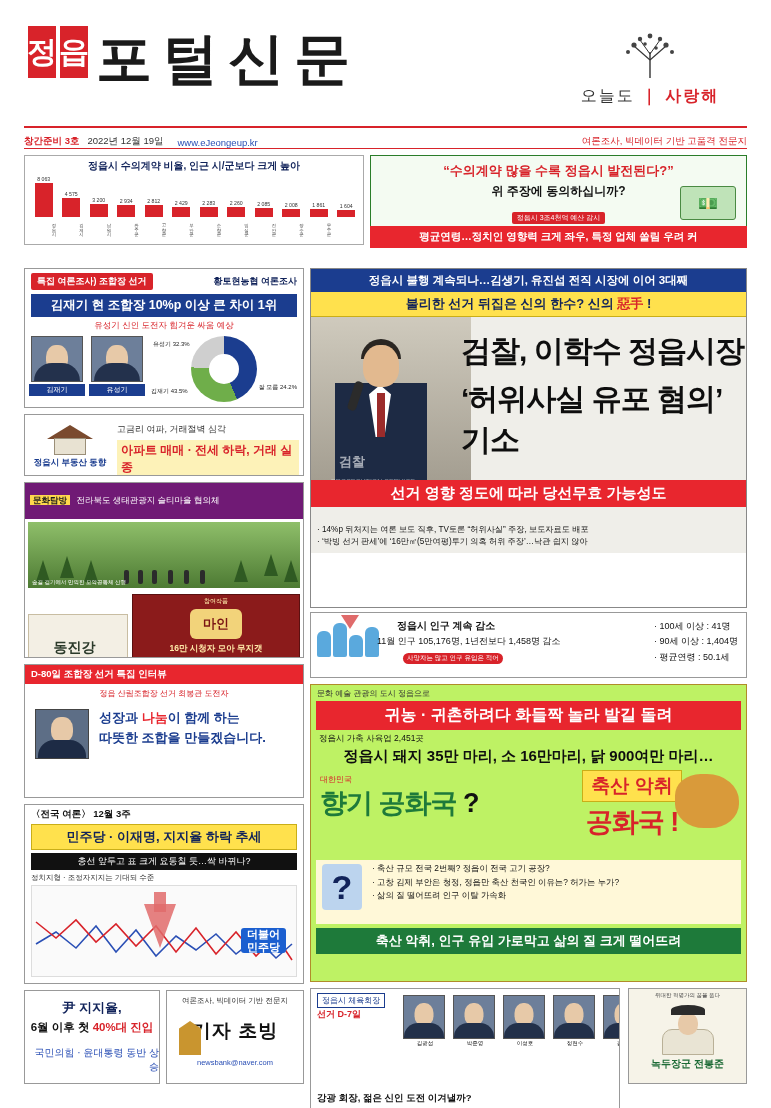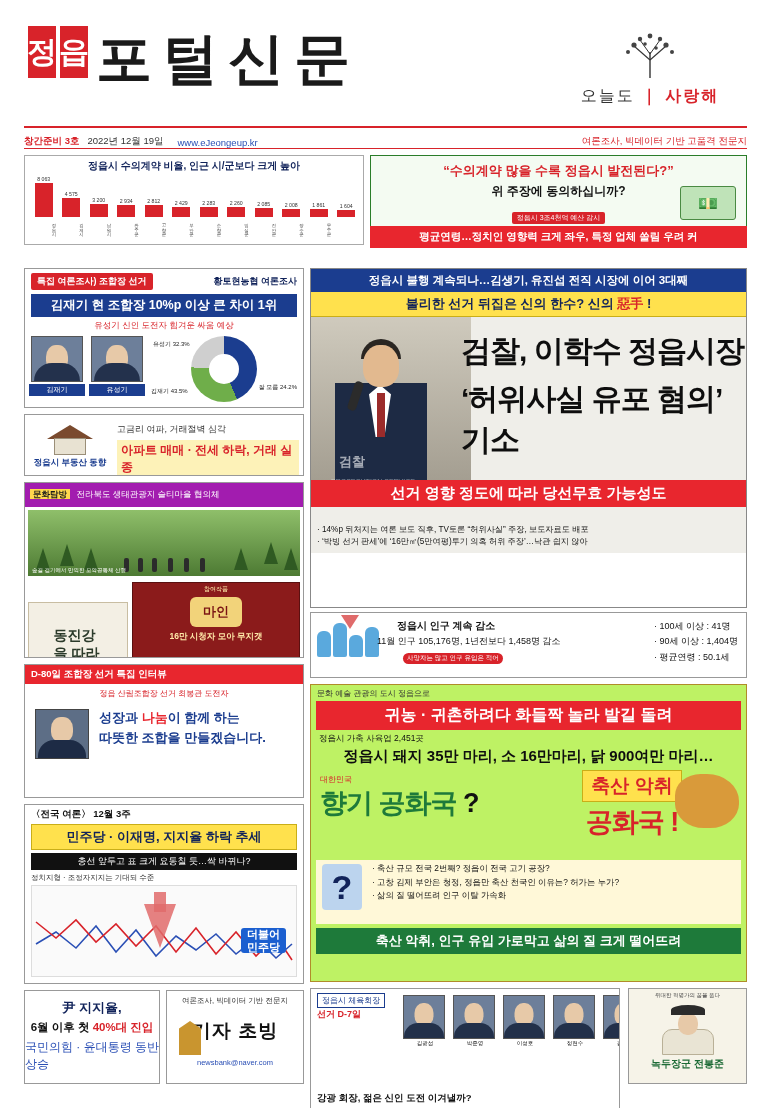--- a/index.html
+++ b/index.html
@@ -100,21 +100,21 @@
                  border-right:23px solid transparent; border-bottom:14px solid #7a4a2e; }
   .house .body { position:absolute; left:7px; top:13px; width:32px; height:17px; background:#e8e2d2;
                  border:1px solid #9a8e78; }
   .re-label { font-size:8.5px; font-weight:bold; color:#1b3d8f; margin-top:2px; }
   .re-right { position:absolute; left:92px; top:8px; width:182px; }
   .re-r1 { font-size:9px; color:#333; }
   .re-r2 { font-size:12px; font-weight:bold; color:#d8232a; background:#fdf2b8; display:inline-block;
            padding:2px 4px; margin-top:4px; }
 
   #forest-panel { left:24px; top:482px; width:280px; height:176px; border:1px solid #999; }
-  .forest-head { background:#a21caf; color:#fff; font-size:8.5px; padding:6px 5px; }
+  .forest-head { background:#701a75; color:#fff; font-size:8.5px; padding:12px 5px; }
   .forest-head .b { background:#ffd84d; color:#1a1a1a; font-weight:bold; padding:0 3px; margin-right:4px; }
   .forest-img { height:66px; margin:3px; background:linear-gradient(#8fbf6a,#4d7a33); position:relative;
                 overflow:hidden; }
   .forest-img .tree { position:absolute; bottom:6px; width:0; height:0; border-left:7px solid transparent;
                       border-right:7px solid transparent; border-bottom:22px solid #2f5a22; }
   .forest-img .person { position:absolute; bottom:4px; width:5px; height:14px; background:#2b2b2b; border-radius:2px; }
   .forest-cap { font-size:5.5px; color:#fff; position:absolute; left:4px; bottom:2px; }
   .forest-bot { display:flex; gap:4px; padding:3px; }
   .poster { width:100px; height:92px; background:#f3efe4; border:1px solid #c8bda2; position:relative;margin-top:20px; }
   .poster .pt { position:absolute; left:50%; top:24px; transform:translateX(-50%); font-size:14px;
@@ -154,21 +154,21 @@
   .pol-badge { position:absolute; right:10px; top:42px; background:#1b5fd0; color:#fff; font-size:11px;
                font-weight:bold; text-align:center; padding:0 6px; border-radius:3px; line-height:1.15; }
   .arrow-down { position:absolute; left:112px; top:18px; width:0; height:0; border-left:16px solid transparent;
                 border-right:16px solid transparent; border-top:44px solid #e06b6b; opacity:.85; }
   .arrow-stem { position:absolute; left:122px; top:6px; width:12px; height:20px; background:#e06b6b; opacity:.85; }
 
   #yoon-panel { left:24px; top:990px; width:136px; height:94px; border:1px solid #999; }
   .yn-1 { font-size:13px; font-weight:bold; color:#11235a; text-align:center; margin-top:8px; }
   .yn-2 { font-size:11.5px; font-weight:bold; color:#111; text-align:center; margin-top:3px; }
   .yn-2 .r { color:#d8232a; }
-  .yn-3 { font-size:12px; color:#2a4fb5; text-align:left; margin-top:4px; }
+  .yn-3 { font-size:10px; color:#2a4fb5; text-align:right; margin-top:11px; }
 
   #reporter-panel { left:166px; top:990px; width:138px; height:94px; border:1px solid #999; }
   .rp-top { font-size:7.5px; color:#333; text-align:center; margin-top:5px; }
   .rp-mid { font-size:19px; font-weight:bold; color:#111; text-align:center; margin-top:12px; letter-spacing:1px; }
   .rp-mail { font-size:7.5px; color:#2a4fb5; text-align:center; margin-top:14px; }
   .pen { position:absolute; left:12px; top:30px; width:22px; height:34px; background:#c9952f;
          clip-path:polygon(50% 0,100% 22%,100% 100%,0 100%,0 22%); }
 
   
   #main-story { left:310px; top:268px; width:437px; height:340px; border:1px solid #888; }

